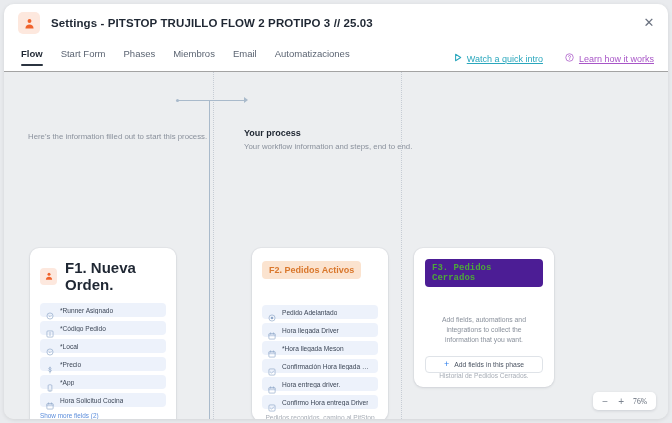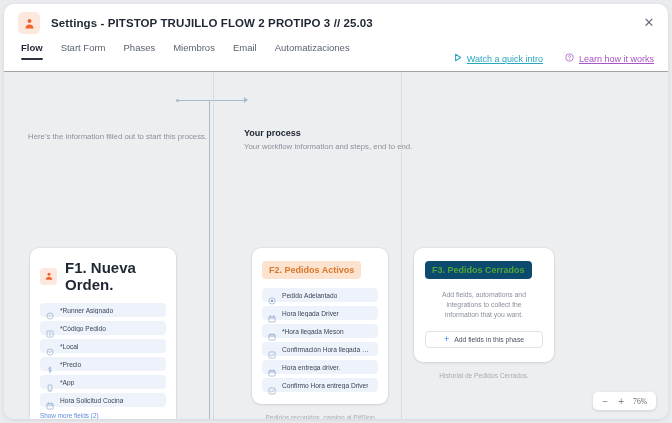--- a/index.html
+++ b/index.html
@@ -46,21 +46,21 @@
     white-space: nowrap;
   }
   .close-btn {
     position: absolute; right: 10px; top: 9px;
     width: 18px; height: 18px;
     display: flex; align-items: center; justify-content: center;
     color: #6b7280; font-size: 13px; line-height: 1;
     cursor: pointer;
   }
   .navbar {
-    display: flex; align-items: flex-start;
+    display: flex; align-items: center;
     height: 29px; padding: 0 14px;
     position: relative;
   }
   .tabs { display: flex; align-items: flex-end; gap: 0; }
   .tab {
     font-size: 9.5px;
     color: #5b6472;
     padding: 0 9px 7px 9px;
     white-space: nowrap;
     cursor: pointer;
@@ -119,24 +119,24 @@
     background: #fde8de;
     display: flex; align-items: center; justify-content: center;
     flex: 0 0 auto;
   }
   .f1-title { font-size: 15px; font-weight: bold; color: #1f2733; }
 
   .phase-chip {
     display: inline-block;
     font-size: 9px; font-weight: bold;
     padding: 4px 7px; border-radius: 4px;
-    margin-bottom: 9px;
+    margin-bottom: 26px;
   }
   .chip-orange { background: #fbe3cf; color: #d9772c; }
-  .chip-green  { background: #0c4a6e; color: #4ca83a; }
+  .chip-green  { background: #4c1d95; color: #4ca83a; font-family: Liberation Mono, monospace; }
 
   .field {
     display: flex; align-items: center; gap: 6px;
     background: #edf2fb;
     border-radius: 4px;
     height: 14px;
     padding: 0 6px;
     margin-bottom: 4px;
   }
   .field-ico { width: 8px; height: 8px; flex: 0 0 auto; display:block; }

